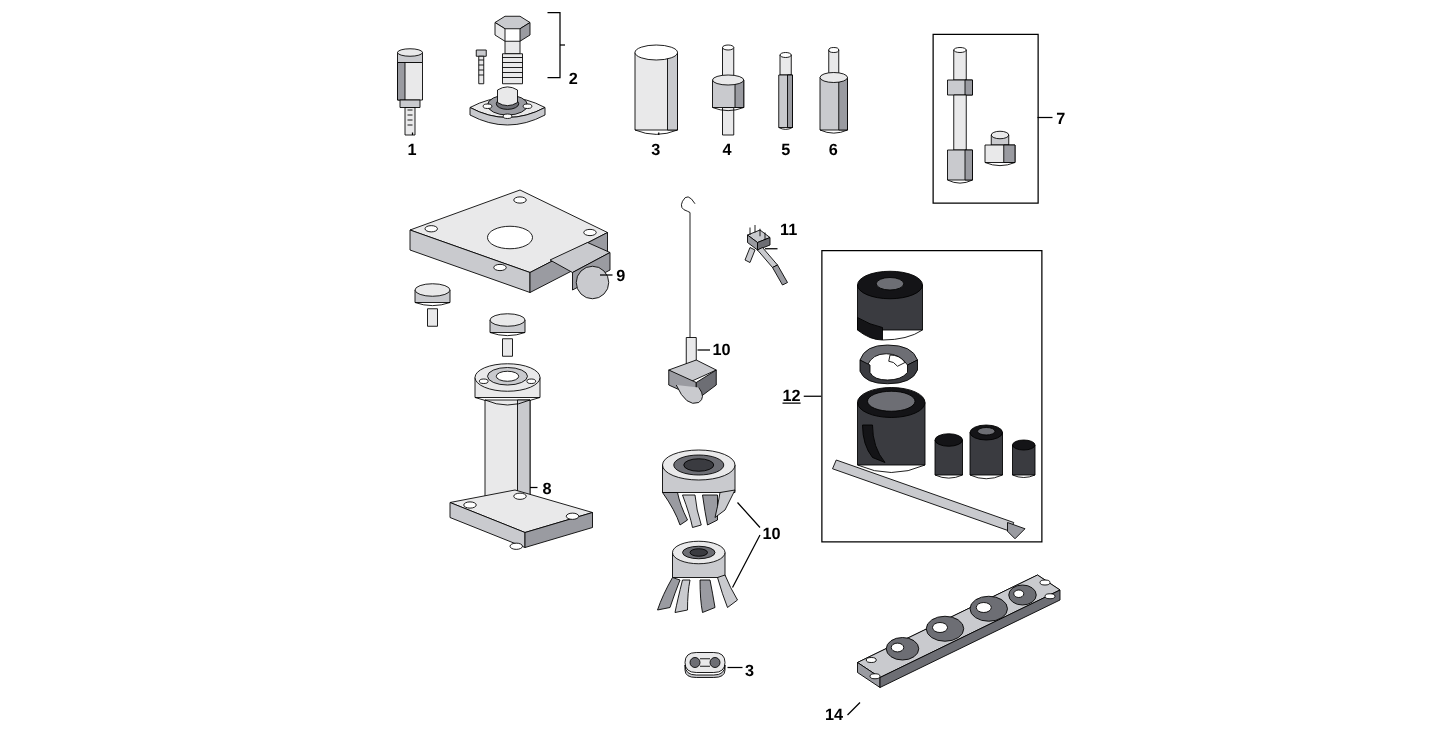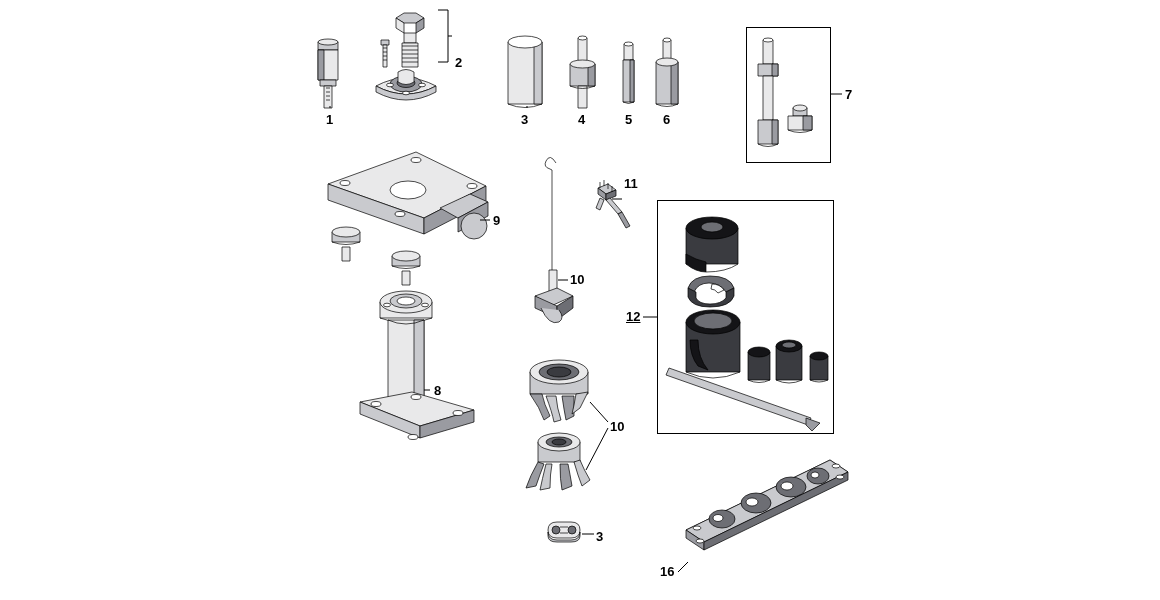--- a/index.html
+++ b/index.html
@@ -336,16 +336,16 @@
   <div class="callout" style="left:578px; top:113px;">4</div>
   <div class="callout" style="left:625px; top:113px;">5</div>
   <div class="callout" style="left:663px; top:113px;">6</div>
   <div class="callout" style="left:845px; top:88px;">7</div>
   <div class="callout" style="left:434px; top:384px;">8</div>
   <div class="callout" style="left:493px; top:214px;">9</div>
   <div class="callout" style="left:570px; top:273px;text-align:right;">10</div>
   <div class="callout" style="left:624px; top:177px;">11</div>
   <div class="callout" style="left:626px; top:310px;text-decoration:underline;">12</div>
   <div class="callout" style="left:610px; top:420px;">10</div>
-  <div class="callout" style="left:660px; top:565px;">16</div>
+  <div class="callout" style="left:660px; top:565px;">14</div>
   <div class="callout" style="left:596px; top:530px;">3</div>
 
 </div>
 
 </body></html>

